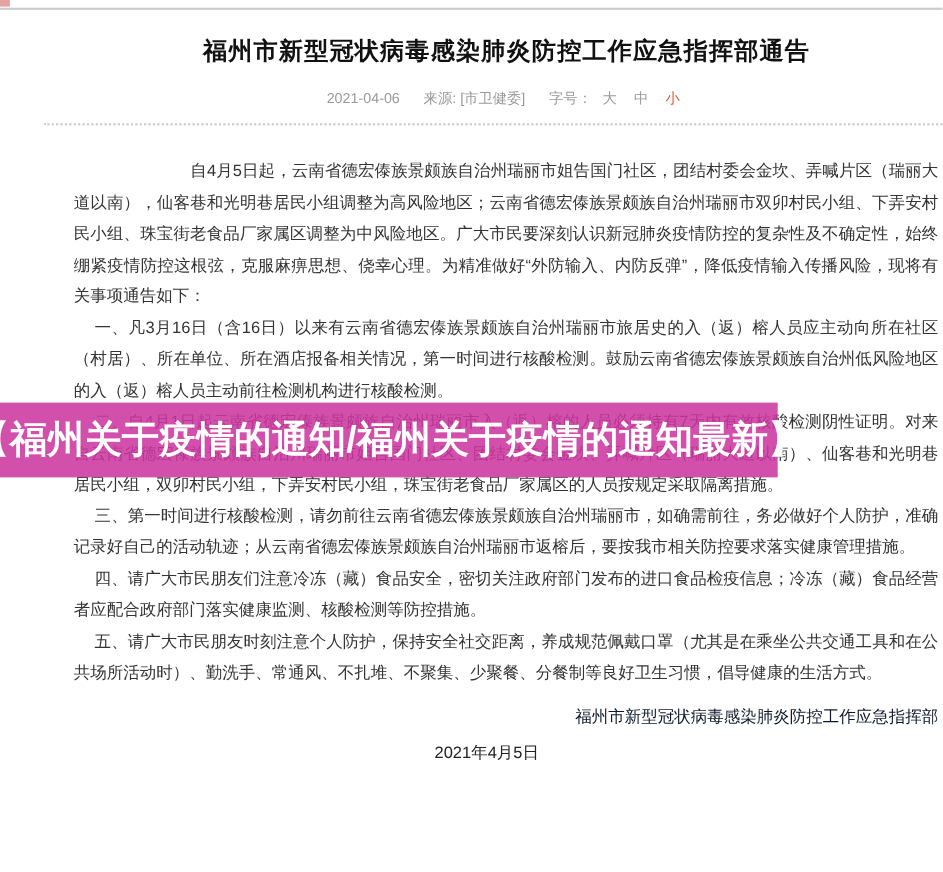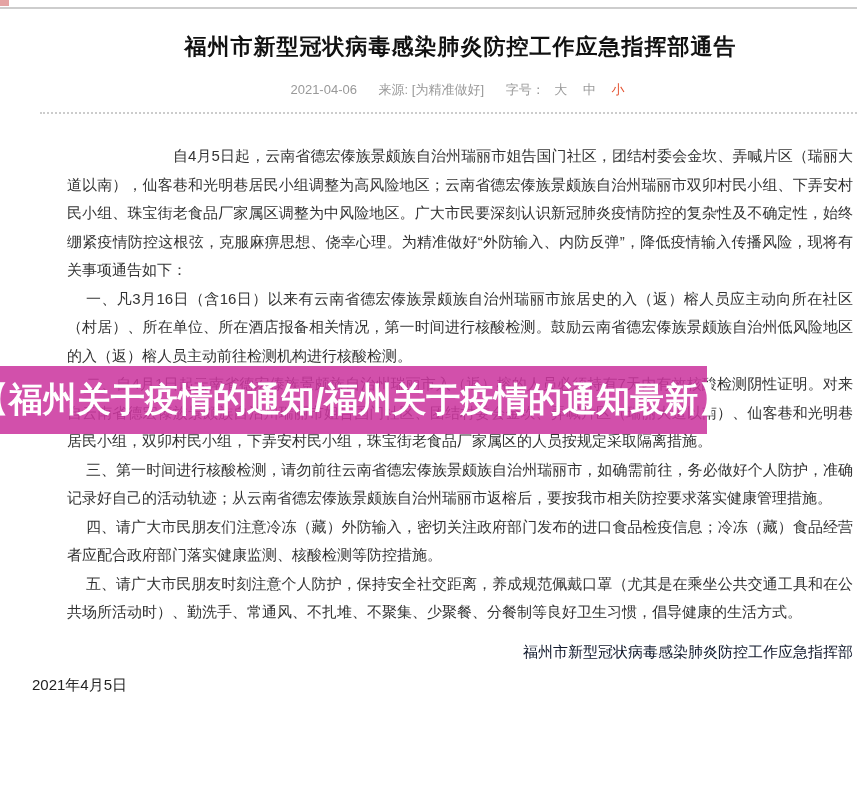--- a/index.html
+++ b/index.html
@@ -51,21 +51,21 @@
   .article p { margin:0; padding:0; text-indent:19px; }
   .article p.lead { text-indent:106px;margin-top:28px; }
   .signature-block {
     margin:15px 36px 0 0;
     text-align:right;
     font-size:15px; color:#0f172a;
     line-height:19px;
   }
   .signature-date {
     margin:14px 36px 0 0;
-    text-align:left;
+    text-align:center;
     font-size:15px; color:#222222;
     line-height:19px;
   }
   .watermark-band {
     position:absolute;
     left:0; top:366px;
     width:707px; height:68px;
     background:rgba(203,54,158,0.87);
     display:flex; align-items:center; justify-content:center;
     pointer-events:none;
@@ -83,37 +83,37 @@
 
 <div class="page">
 
   <div class="corner-mark"></div>
   <div class="top-rule"></div>
 
   <h1 class="doc-title">福州市新型冠状病毒感染肺炎防控工作应急指挥部通告</h1>
 
   <div class="meta-line">
     <span class="meta-item">2021-04-06</span>
-    <span class="meta-item">来源: [为精准做好]</span>
+    <span class="meta-item">来源: [市卫健委]</span>
     <span class="meta-item">
       <span>字号：</span>
       <span class="size-opt">大</span>
       <span class="size-opt">中</span>
       <span class="size-opt size-small">小</span>
     </span>
   </div>
 
   <hr class="dotted-divider">
 
   <div class="article">
     <p class="lead">自4月5日起，云南省德宏傣族景颇族自治州瑞丽市姐告国门社区，团结村委会金坎、弄喊片区（瑞丽大道以南），仙客巷和光明巷居民小组调整为高风险地区；云南省德宏傣族景颇族自治州瑞丽市双卯村民小组、下弄安村民小组、珠宝街老食品厂家属区调整为中风险地区。广大市民要深刻认识新冠肺炎疫情防控的复杂性及不确定性，始终绷紧疫情防控这根弦，克服麻痹思想、侥幸心理。为精准做好“外防输入、内防反弹”，降低疫情输入传播风险，现将有关事项通告如下：</p>
     <p>一、凡3月16日（含16日）以来有云南省德宏傣族景颇族自治州瑞丽市旅居史的入（返）榕人员应主动向所在社区（村居）、所在单位、所在酒店报备相关情况，第一时间进行核酸检测。鼓励云南省德宏傣族景颇族自治州低风险地区的入（返）榕人员主动前往检测机构进行核酸检测。</p>
     <p>二、自4月1日起云南省德宏傣族景颇族自治州瑞丽市入（返）榕的人员必须持有7天内有效核酸检测阴性证明。对来自云南省德宏傣族景颇族自治州瑞丽市姐告国门社区、团结村委会金坎、弄喊片区（瑞丽大道以南）、仙客巷和光明巷居民小组，双卯村民小组，下弄安村民小组，珠宝街老食品厂家属区的人员按规定采取隔离措施。</p>
     <p>三、第一时间进行核酸检测，请勿前往云南省德宏傣族景颇族自治州瑞丽市，如确需前往，务必做好个人防护，准确记录好自己的活动轨迹；从云南省德宏傣族景颇族自治州瑞丽市返榕后，要按我市相关防控要求落实健康管理措施。</p>
-    <p>四、请广大市民朋友们注意冷冻（藏）外防输入，密切关注政府部门发布的进口食品检疫信息；冷冻（藏）食品经营者应配合政府部门落实健康监测、核酸检测等防控措施。</p>
+    <p>四、请广大市民朋友们注意冷冻（藏）食品安全，密切关注政府部门发布的进口食品检疫信息；冷冻（藏）食品经营者应配合政府部门落实健康监测、核酸检测等防控措施。</p>
     <p>五、请广大市民朋友时刻注意个人防护，保持安全社交距离，养成规范佩戴口罩（尤其是在乘坐公共交通工具和在公共场所活动时）、勤洗手、常通风、不扎堆、不聚集、少聚餐、分餐制等良好卫生习惯，倡导健康的生活方式。</p>
   </div>
 
   <div class="signature-block">福州市新型冠状病毒感染肺炎防控工作应急指挥部</div>
 
   <div class="signature-date">2021年4月5日</div>
 
   <div class="watermark-band">
     <span class="watermark-text">【福州关于疫情的通知/福州关于疫情的通知最新】</span>
   </div>

